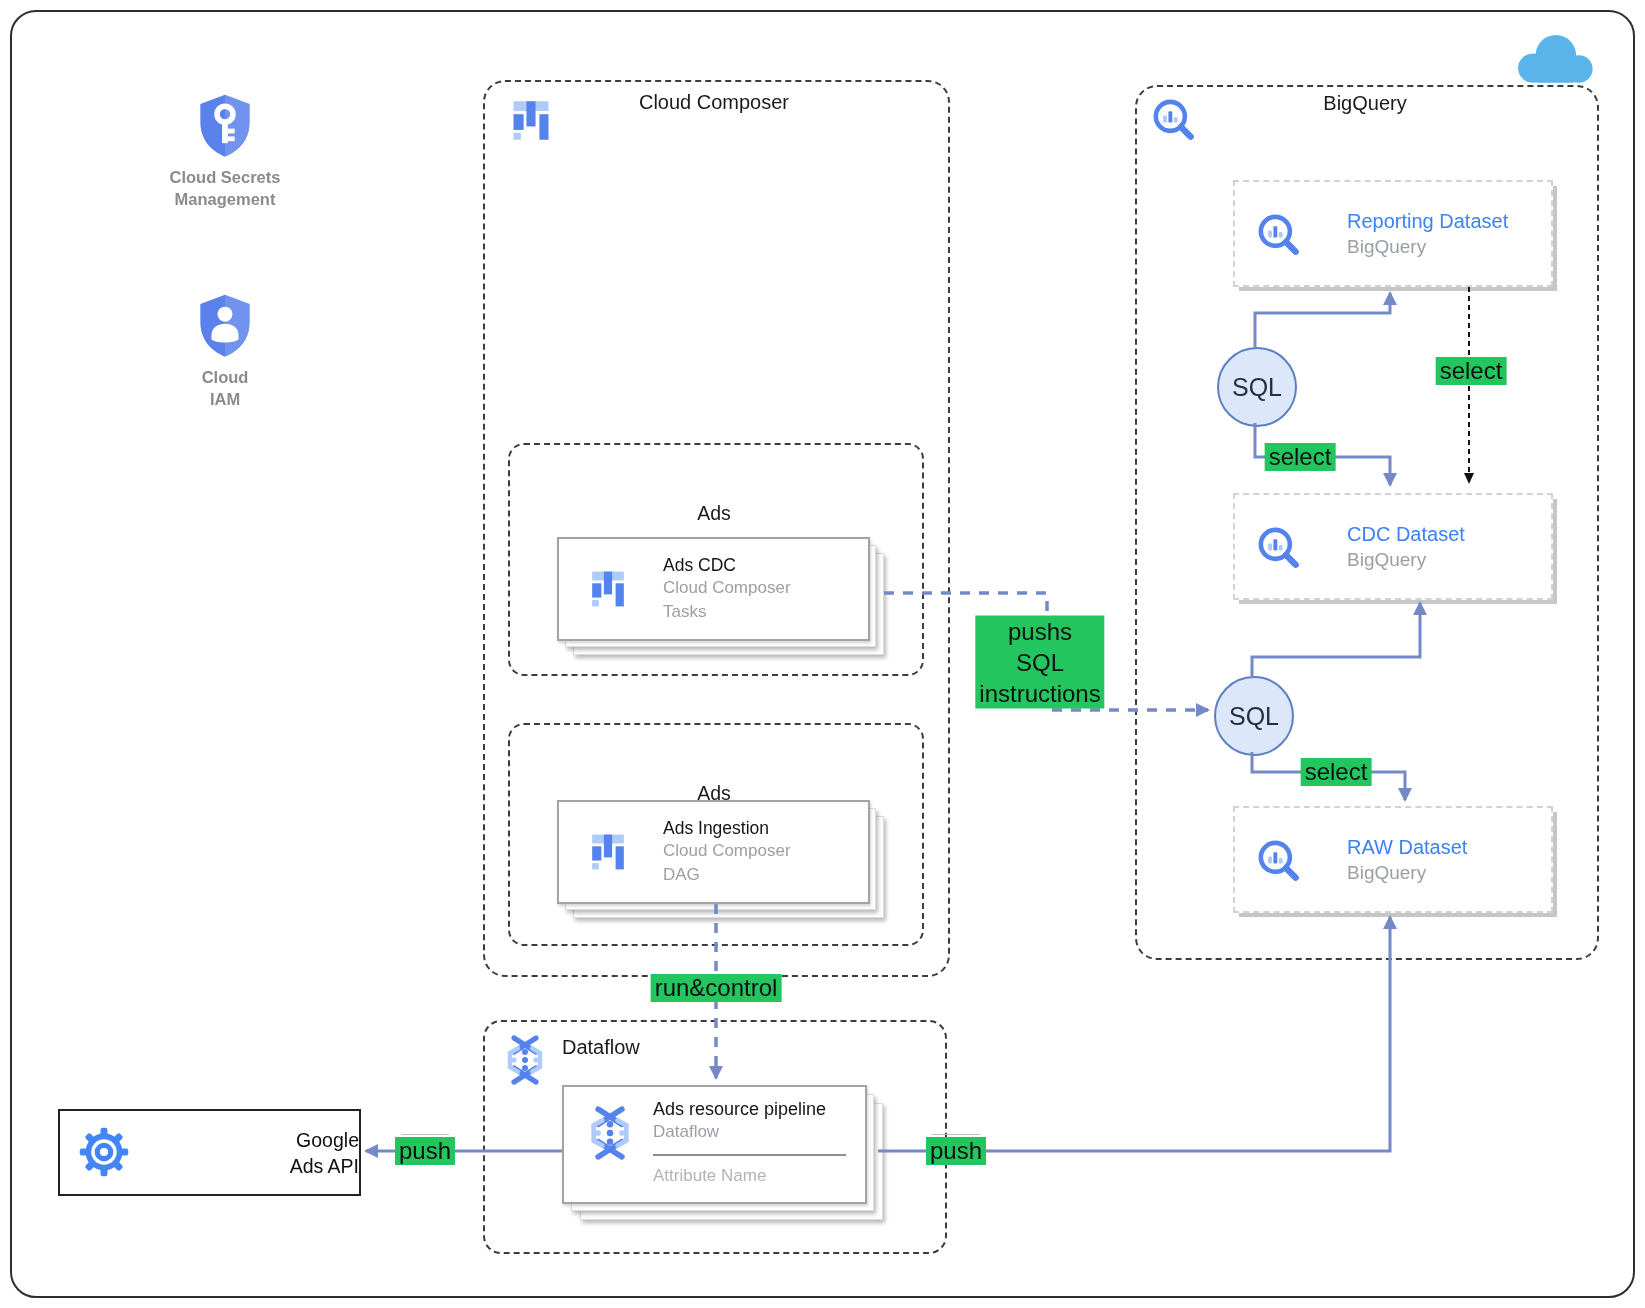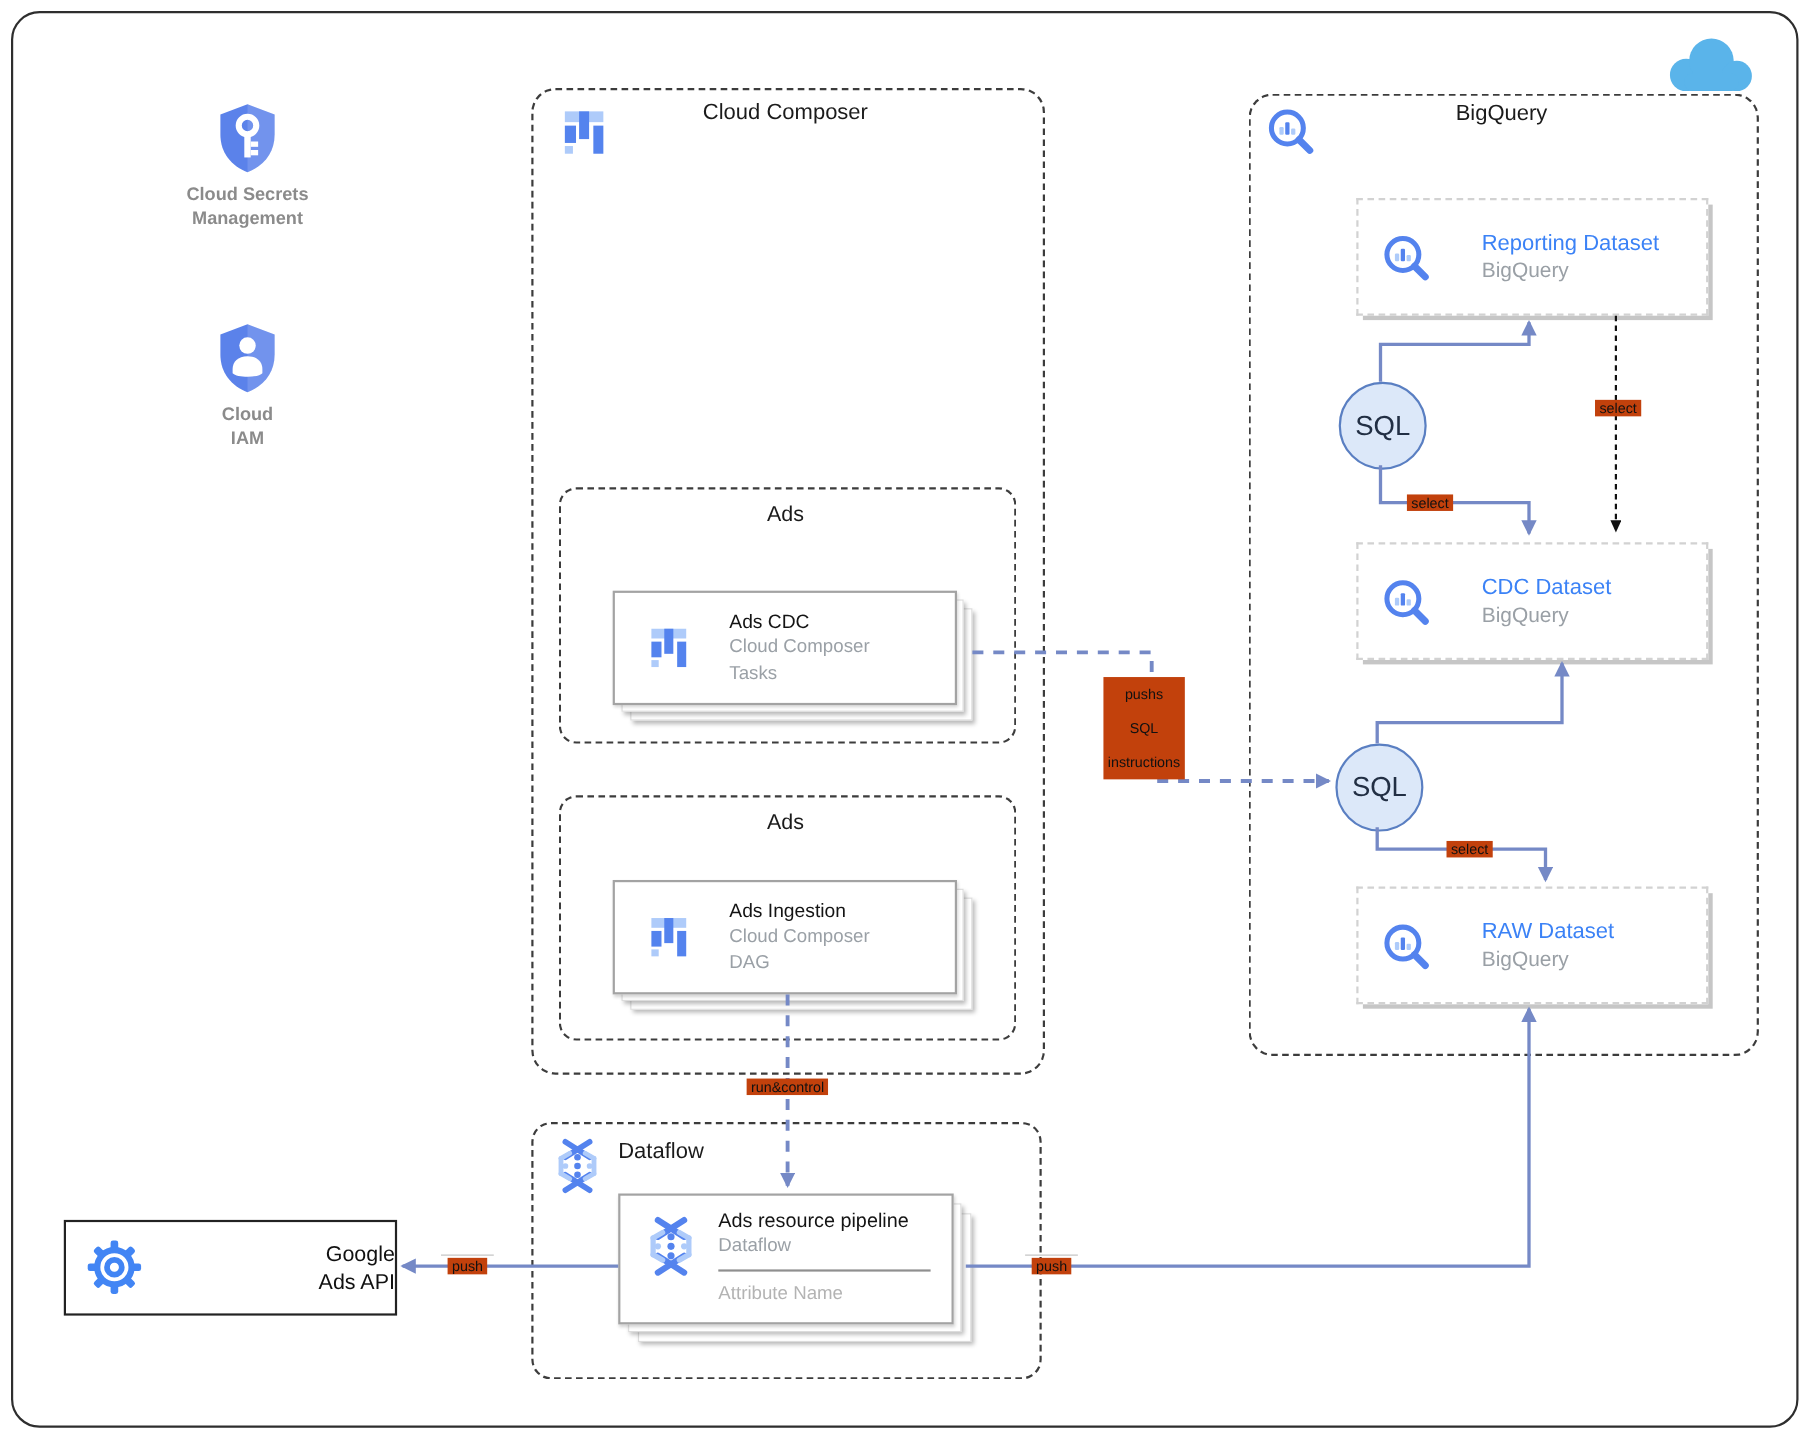--- a/index.html
+++ b/index.html
@@ -9,39 +9,39 @@
     --shield-blue:#5b82ea; --gear-blue:#4285f4;
   }
   html,body{margin:0;padding:0;background:#fff;}
   body{font-family:"Liberation Sans","DejaVu Sans",sans-serif;color:var(--title-text);}
   #canvas{position:relative;width:1645px;height:1308px;background:#fff;overflow:hidden;}
   .abs{position:absolute;}
   .outer{position:absolute;left:10px;top:10px;width:1621px;height:1284px;border:2.5px solid #2e2e2e;border-radius:26px;}
   .dashed-big{position:absolute;border:2px dashed #3c3c3c;border-radius:22px;background:transparent;}
   .dashed-group{position:absolute;border:2px dashed #3c3c3c;border-radius:16px;}
   .ctitle{position:absolute;font-size:20px;text-align:center;color:#1b1b1b;}
-  .gtitle{position:absolute;font-size:19.5px;text-align:center;color:#1b1b1b;line-height:28px;}
+  .gtitle{position:absolute;font-size:19.5px;text-align:center;color:#1b1b1b;line-height:28px;margin-top:45px;}
   .svc-label{position:absolute;font-size:16.5px;color:#8b8b8b;text-align:center;line-height:22px;font-weight:bold;}
   .card{position:absolute;background:#fff;border:2px solid #a3a3a3;box-shadow:1px 2px 3px rgba(0,0,0,.18);display:flex;align-items:center;}
   .ghost{position:absolute;background:#fff;border:1px solid #dcdcdc;box-shadow:2px 3px 4px rgba(0,0,0,.28);}
   .card-icon{width:38px;height:48px;margin-left:30px;flex:none;}
   .card-text{margin-left:36px;}
   .card-title{font-size:17.5px;color:#141414;line-height:22px;}
   .card-sub{font-size:17px;color:var(--gray-text);line-height:24px;}
   .dataset{position:absolute;width:316px;height:103px;background:#fff;border:2px dashed #d2d2d2;
     box-shadow:5px 5px 0 -1px var(--shadow-gray);display:flex;align-items:center;}
   .ds-icon{width:46px;height:46px;margin-left:20px;flex:none;}
   .ds-text{margin-left:46px;}
   .ds-title{font-size:20px;color:#3b82f6;line-height:25px;}
   .ds-sub{font-size:19px;color:var(--gray-text);line-height:25px;}
   .sql{position:absolute;width:76px;height:76px;border-radius:50%;background:var(--sql-fill);
     border:2px solid var(--sql-border);display:flex;align-items:center;justify-content:center;
     font-size:25px;color:#222f44;}
-  .edge-label{position:absolute;transform:translate(-50%,-50%);background:#c2410c;padding:0 4px;
-    font-size:13px;color:#111;white-space:nowrap;z-index:6;}
+  .edge-label{position:absolute;transform:translate(-50%,-50%);background:#22c55e;padding:0 4px;
+    font-size:24px;color:#111;white-space:nowrap;z-index:6;}
   .edge-label.tick::before{content:"";position:absolute;top:-3px;left:50%;transform:translateX(-50%);
     width:48px;height:1px;background:#bdbdbd;}
   .pushs-label{line-height:31px;text-align:center;}
   #arrows{position:absolute;left:0;top:0;z-index:5;pointer-events:none;}
   .apibox{position:absolute;left:58px;top:1109px;width:299px;height:83px;border:2px solid #222;background:#fff;}
   .apibox .gear{position:absolute;left:18px;top:15px;width:52px;height:52px;}
   .apibox .api-text{position:absolute;left:0;top:0;width:100%;height:100%;display:flex;flex-direction:column;
     align-items:flex-end;justify-content:center;font-size:19.5px;line-height:26px;color:#111;}
   .divider{position:absolute;height:2px;background:#9e9e9e;}
   .attr{position:absolute;font-size:17px;color:#b3b3b3;}

